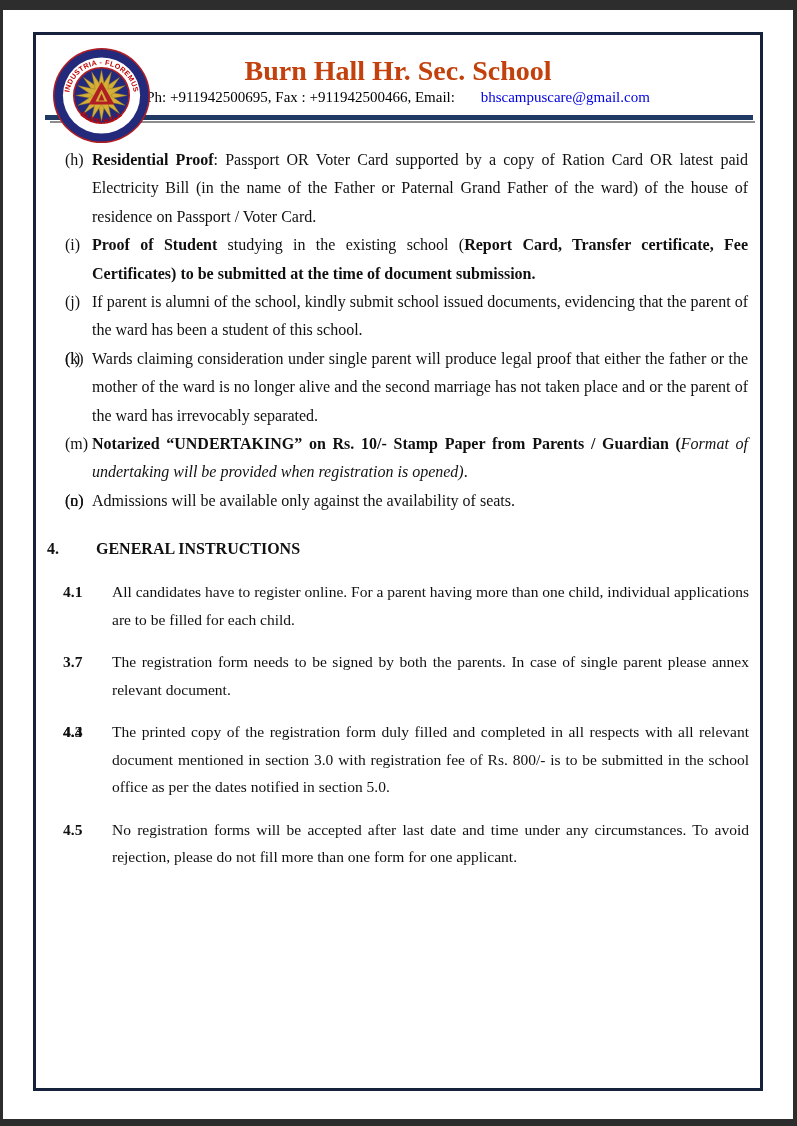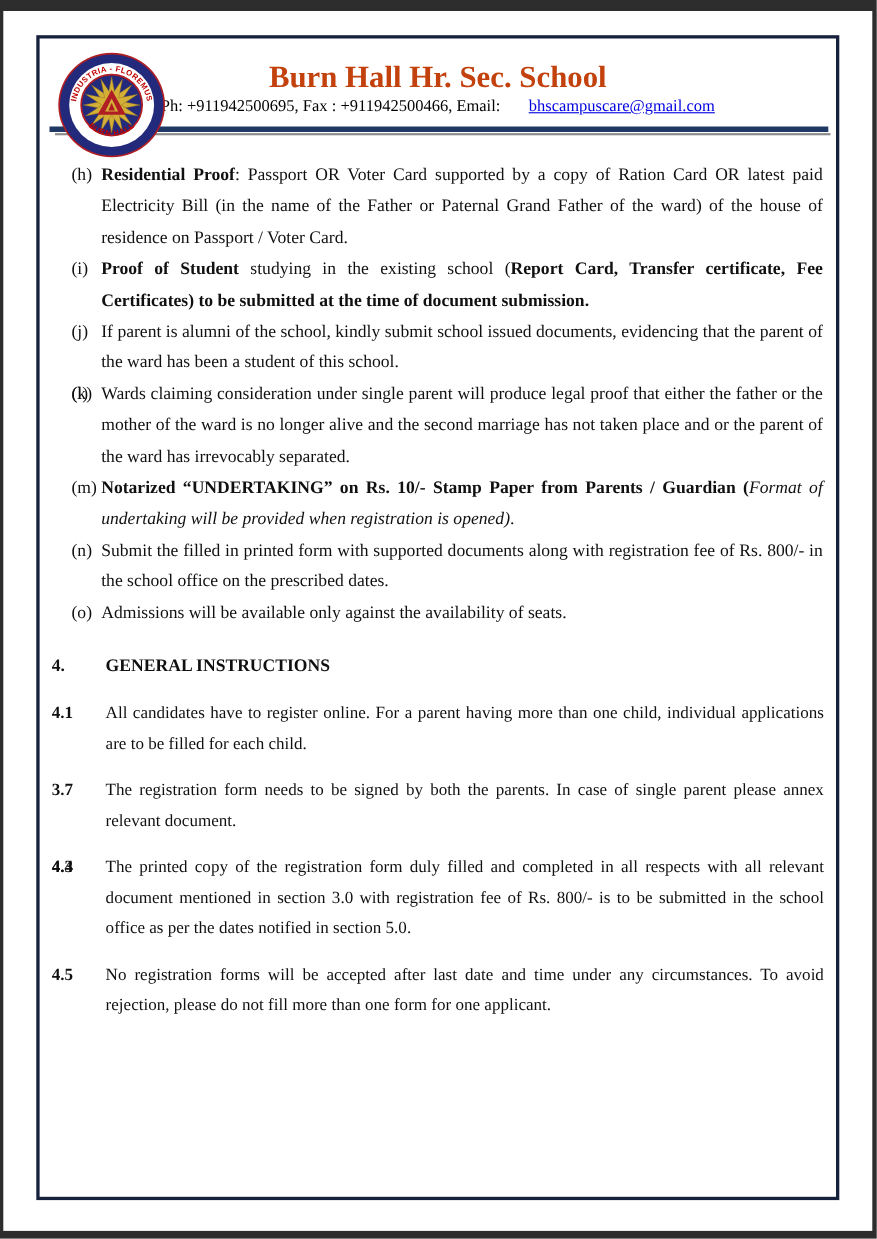--- a/index.html
+++ b/index.html
@@ -15,35 +15,35 @@
   }
   .content-box{
     position:absolute;left:30px;top:22px;width:724px;height:1053px;
     border:3px solid #16213c;background:#ffffff;overflow:hidden;
   }
   
   .hdr{position:relative;padding-top:13px;}
   .logo{position:absolute;left:13px;top:11px;width:105px;height:99px;}
   .h-title{margin:7px 0 0;text-align:center;font-size:28px;font-weight:bold;line-height:31px;color:#c2410c;}
   .h-line{text-align:center;font-size:15px;line-height:18px;margin-top:2px;color:#000;}
-  a.lnk{color:#0000e0;text-decoration:underline;cursor:pointer;padding-left:22px;}
+  a.lnk{color:#0000e0;cursor:pointer;padding-left:22px;}
   
   .rule-wrap{margin:9px 7px 0 9px;}
   .rule-thick{height:5px;background:#1f3864;}
   .rule-thin{height:2px;background:#8c8c8c;margin:1px -2px 0 5px;}
   
   .doc-list{margin-top:23px;}
   .doc-item{position:relative;padding:0 12px 0 56px;text-align:justify;font-size:16px;line-height:28.4px;}
   .doc-label{position:absolute;left:29px;top:0;}
   .b{font-weight:bold;}
   .i{font-style:italic;}
   
   .gen-heading{position:relative;margin-top:20px;padding-left:60px;font-size:16px;font-weight:bold;line-height:28px;}
   .gen-num{position:absolute;left:11px;top:0;}
-  .gen-list{margin-top:2px;}
+  .gen-list{margin-top:2px;padding-left:16px;}
   .gen-item{position:relative;margin-top:15px;padding:0 11px 0 60px;text-align:justify;font-size:15.5px;line-height:27.5px;}
   .gen-item-num{position:absolute;left:11px;top:0;font-weight:bold;}
 </style>
 </head>
 <body>
 
 <div class="page">
   <div class="content-box">
 
     <div class="hdr">
@@ -77,21 +77,21 @@
       <div class="rule-thin"></div>
     </div>
 
     <div class="doc-list" id="doc-list">
         <div class="doc-item"><span class="doc-label">(h)</span><span class="b">Residential Proof</span><span>: Passport OR Voter Card supported by a copy of Ration Card OR latest paid Electricity Bill (in the name of the Father or Paternal Grand Father of the ward) of the house of residence on Passport / Voter Card.</span></div>
         <div class="doc-item"><span class="doc-label">(i)</span><span class="b">Proof of Student</span><span> studying in the existing school (</span><span class="b">Report Card, Transfer certificate, Fee Certificates) to be submitted at the time of document submission.</span></div>
         <div class="doc-item"><span class="doc-label">(j)</span><span>If parent is alumni of the school, kindly submit school issued documents, evidencing that the parent of the ward has been a student of this school.</span></div>
         <div class="doc-item"><span class="doc-label">(k)</span></div>
         <div class="doc-item"><span class="doc-label">(l)</span><span>Wards claiming consideration under single parent will produce legal proof that either the father or the mother of the ward is no longer alive and the second marriage has not taken place and or the parent of the ward has irrevocably separated.</span></div>
         <div class="doc-item"><span class="doc-label">(m)</span><span class="b">Notarized “UNDERTAKING” on Rs. 10/- Stamp Paper from Parents / Guardian (</span><span class="i">Format of undertaking will be provided when registration is opened)</span><span>.</span></div>
-        <div class="doc-item"><span class="doc-label">(n)</span><span>Submit the filled in printed form with supported documents along with registration fee of Rs. 800/- in the school office on the prescribed dates.</span></div>
+        <div class="doc-item"><span class="doc-label">(n)</span></div>
         <div class="doc-item"><span class="doc-label">(o)</span><span>Admissions will be available only against the availability of seats.</span></div>
       </div>
 
     <div class="gen-heading">
       <span class="gen-num">4.</span>
       <span>GENERAL INSTRUCTIONS</span>
     </div>
 
     <div class="gen-list" id="gen-list">
         <div class="gen-item"><span class="gen-item-num">4.1</span><span>All candidates have to register online. For a parent having more than one child, individual applications are to be filled for each child.</span></div>

